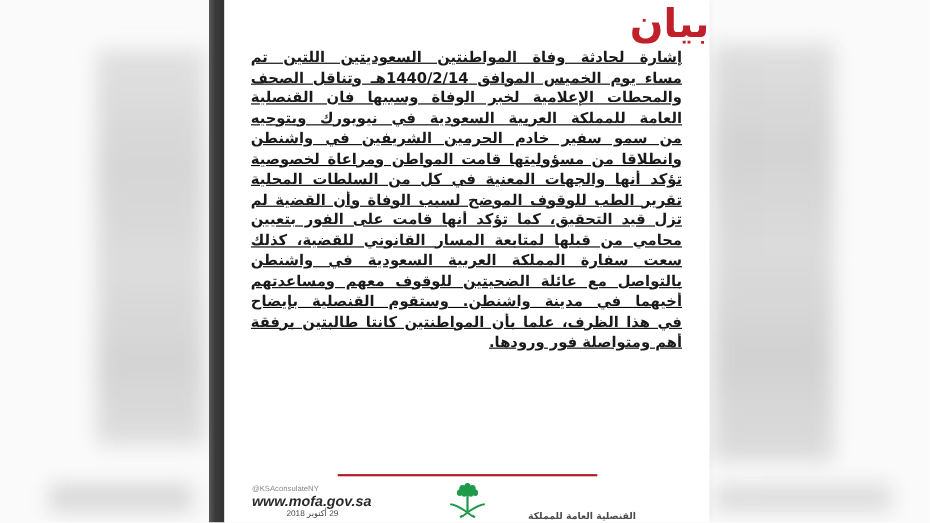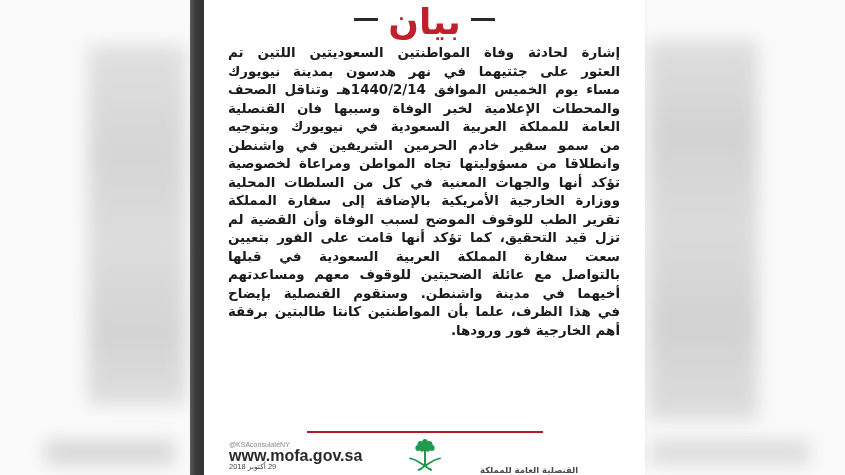--- a/index.html
+++ b/index.html
@@ -73,23 +73,24 @@
       background: #ffffff;
       box-shadow: 0 0 6px rgba(0,0,0,0.05);
     }
     .title-row {
       position: absolute;
       top: 2px;
       left: 0;
       right: 0;
       height: 42px;
       display: flex;
-      align-items: flex-start;
+      align-items: flex-end;
       justify-content: center;
       gap: 10px;
+      flex-direction: column;
     }
     .title-dash {
       width: 24px;
       height: 3px;
       background: #2b2b2b;
       margin-top: 16px;
     }
     .title-text {
       font-family: "DejaVu Sans", sans-serif;
       font-weight: bold;
@@ -99,20 +100,21 @@
       direction: rtl;
     }
     .body-text {
       position: absolute;
       top: 44px;
       left: 24px;
       width: 392px;
       direction: rtl;
       text-align: justify;
       text-align-last: right;
+      text-decoration: underline;
     }
     .body-line {
       display: block;
       font-family: "DejaVu Sans", sans-serif;
       font-weight: bold;
       font-size: 13.4px;
       line-height: 18.5px;
       height: 18.5px;
       color: #1a1a1a;
       white-space: nowrap;
@@ -138,31 +140,32 @@
       width: 110px;
       font-family: "Liberation Sans", sans-serif;
       color: #333;
     }
     .handle {
       font-size: 7px;
       line-height: 9px;
       color: #888;
     }
     .website {
-      font-size: 16px;
+      font-size: 13px;
       line-height: 13px;
       font-weight: bold;
       color: #2a2a2a;
+      font-style: italic;
     }
     .date {
       font-size: 7.5px;
       line-height: 10px;
       color: #444;
       direction: rtl;
-      text-align: left;
+      text-align: center;
       unicode-bidi: plaintext;
     }
     .emblem {
       position: absolute;
       left: 201px;
       top: 437px;
       width: 40px;
       height: 36px;
     }
     .footer-right {
@@ -197,35 +200,34 @@
 
 <div class="card">
   <div class="title-row">
     <span class="title-dash"></span>
     <span class="title-text">بيان</span>
     <span class="title-dash"></span>
   </div>
 
   <div class="body-text">
     <span class="body-line">إشارة لحادثة وفاة المواطنتين السعوديتين اللتين تم</span>
-    <span class="body-line">العثور على جثتيهما في نهر هدسون بمدينة نيويورك</span>
     <span class="body-line">مساء يوم الخميس الموافق 1440/2/14هـ وتناقل الصحف</span>
     <span class="body-line">والمحطات الإعلامية لخبر الوفاة وسببها فان القنصلية</span>
     <span class="body-line">العامة للمملكة العربية السعودية في نيويورك وبتوجيه</span>
     <span class="body-line">من سمو سفير خادم الحرمين الشريفين في واشنطن</span>
-    <span class="body-line">وانطلاقا من مسؤوليتها تجاه المواطن ومراعاة لخصوصية</span>
+    <span class="body-line">وانطلاقا من مسؤوليتها قامت المواطن ومراعاة لخصوصية</span>
     <span class="body-line">تؤكد أنها والجهات المعنية في كل من السلطات المحلية</span>
-    <span class="body-line">ووزارة الخارجية الأمريكية بالإضافة إلى  سفارة المملكة</span>
     <span class="body-line">تقرير الطب للوقوف الموضح لسبب الوفاة وأن القضية لم</span>
     <span class="body-line">تزل قيد التحقيق، كما تؤكد أنها قامت على الفور بتعيين</span>
-    <span class="body-line">سعت  سفارة المملكة العربية السعودية في قبلها</span>
+    <span class="body-line">محامي من قبلها لمتابعة المسار القانوني للقضية، كذلك</span>
+    <span class="body-line">سعت  سفارة المملكة العربية السعودية في واشنطن</span>
     <span class="body-line">بالتواصل مع عائلة الضحيتين للوقوف معهم ومساعدتهم</span>
     <span class="body-line">أخيهما في مدينة واشنطن. وستقوم القنصلية بإيضاح</span>
     <span class="body-line">في هذا الظرف، علما بأن المواطنتين كانتا طالبتين برفقة</span>
-    <span class="body-line last">أهم الخارجية فور ورودها.</span>
+    <span class="body-line last">أهم ومتواصلة فور ورودها.</span>
   </div>
 
   <div class="divider"></div>
 
   <div class="footer-left">
     <div class="handle">@KSAconsulateNY</div>
     <div class="website">www.mofa.gov.sa</div>
     <div class="date">29 أكتوبر 2018</div>
   </div>
 

